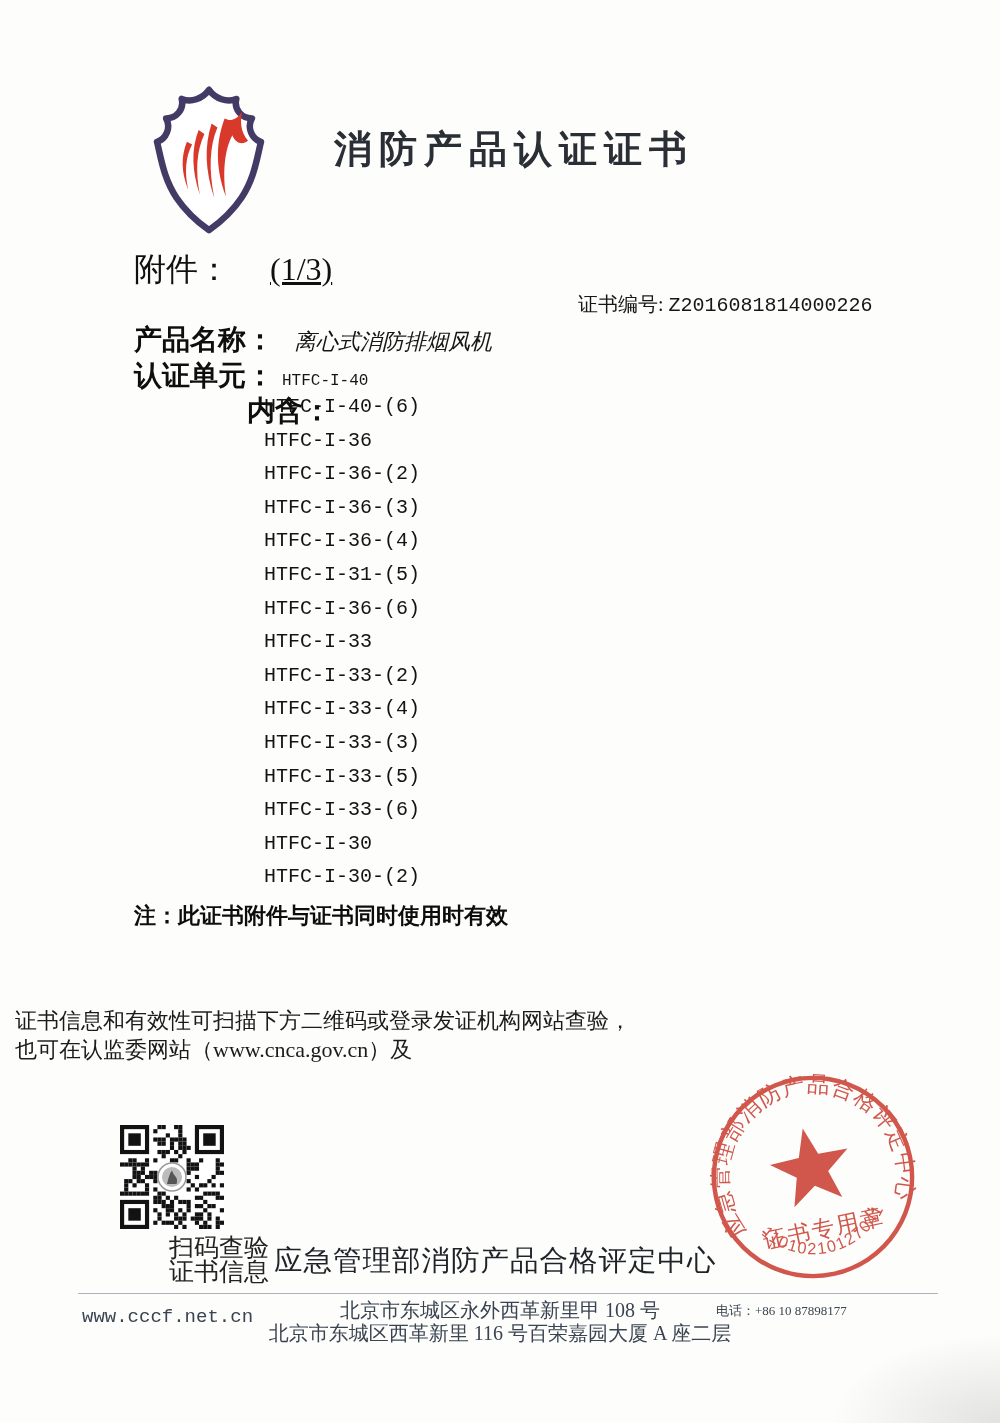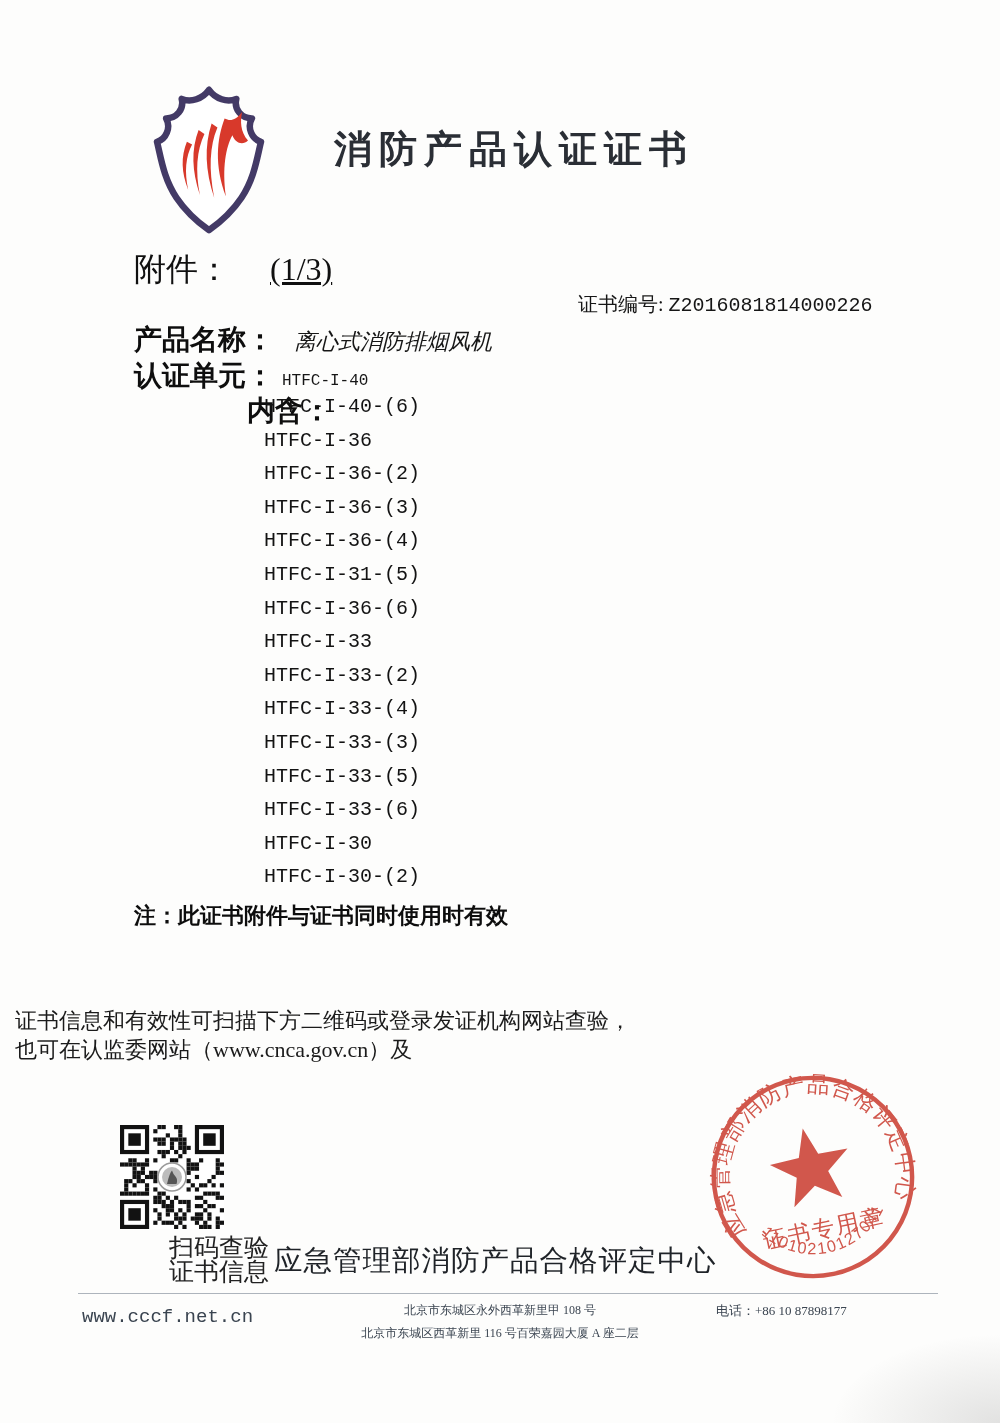--- a/index.html
+++ b/index.html
@@ -63,21 +63,21 @@
     opacity:.92; mix-blend-mode:multiply;
     font-family:"Liberation Sans", sans-serif;
   }
   .divider { left:78px; top:1293px; width:860px; height:1px; background:#adb4bc; }
   .footer-website {
     left:82px; top:1306px;
     font-family:"Liberation Mono", monospace; font-size:19px; color:#3a4450; white-space:nowrap;
   }
   .footer-address {
     left:250px; top:1299px; width:500px;
-    text-align:center; font-size:12px; line-height:22.5px; color:#3a4450;
+    text-align:center; font-size:20px; line-height:22.5px; color:#3a4450;
   }
   .footer-phone { left:716px; top:1302px; font-size:13px; color:#3a4450; white-space:nowrap; }
 </style>
 </head>
 <body>
 
 <div class="abs scan-shade"></div>
 
 <svg class="abs logo" viewBox="0 0 100 120" aria-hidden="true">
   <path d="M50 6 C45 13 36 16 29 13 C31 21 25 28 17 28 C21 35 17 44 10 46 C13 58 15 74 25 89 C33 101 43 109 50 114 C57 109 67 101 75 89 C85 74 87 58 90 46 C83 44 79 35 83 28 C75 28 69 21 71 13 C64 16 55 13 50 6 Z" fill="#ffffff" stroke-linejoin="round" stroke-width="5" stroke="#433a66"></path>

